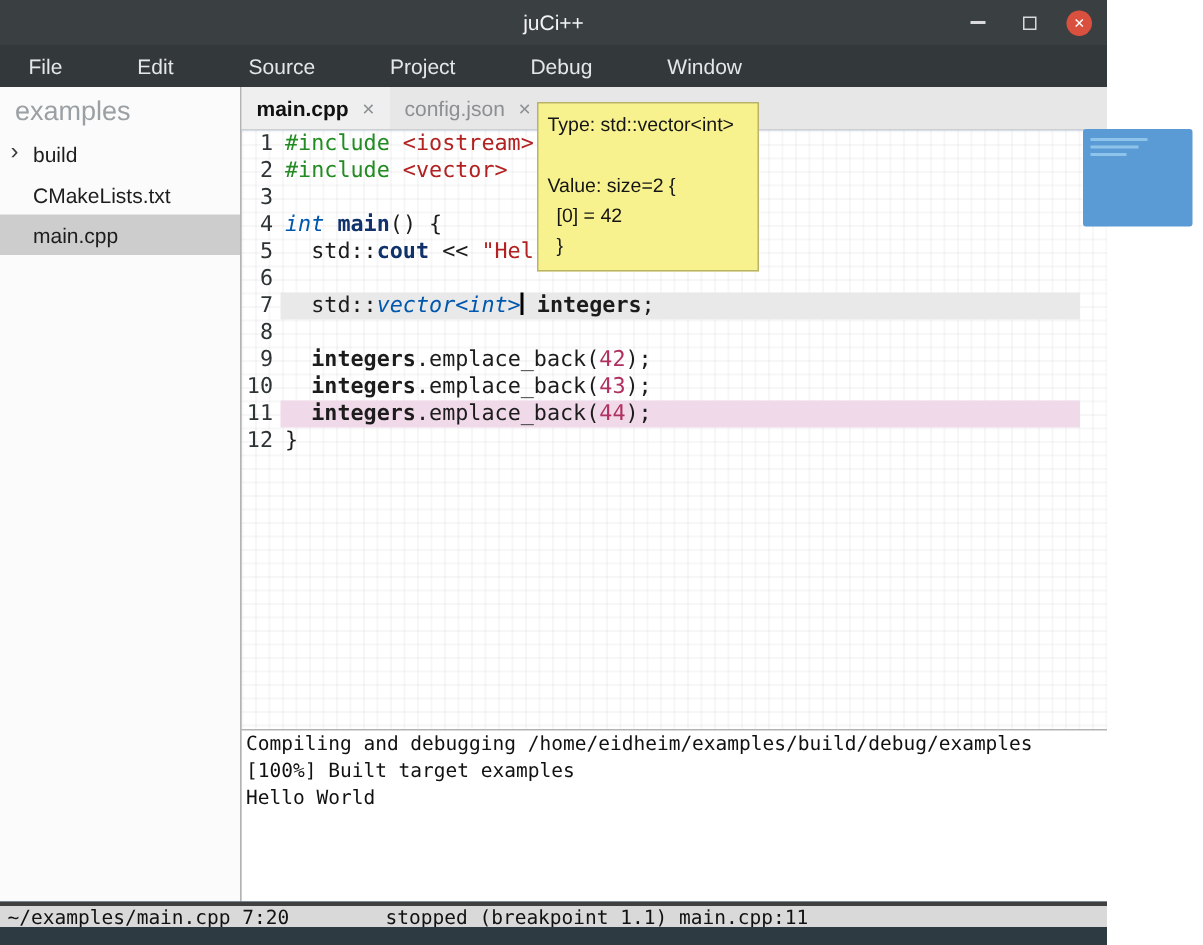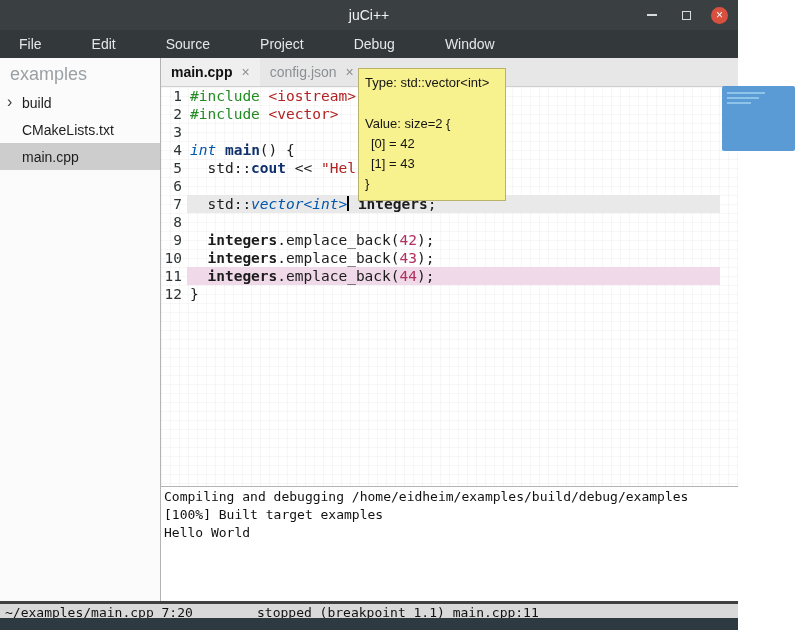--- a/index.html
+++ b/index.html
@@ -198,21 +198,20 @@
     <span class="mline" style="top:6px;width:38px"></span>
     <span class="mline" style="top:11px;width:32px"></span>
     <span class="mline" style="top:16px;width:24px"></span>
   </div>
 
   <div class="tooltip">
     <div class="tooltip-type">Type: std::vector&lt;int&gt;</div>
     <div class="tooltip-value">
         <div>Value: size=2 {</div>
         <div>[0] = 42</div>
-        <div>[1] = 43</div>
         <div>}</div>
       </div>
   </div>
 
   <div class="terminal">
     <div>
         <div>Compiling and debugging /home/eidheim/examples/build/debug/examples</div>
         <div>[100%] Built target examples</div>
         <div>Hello World</div>
       </div>

